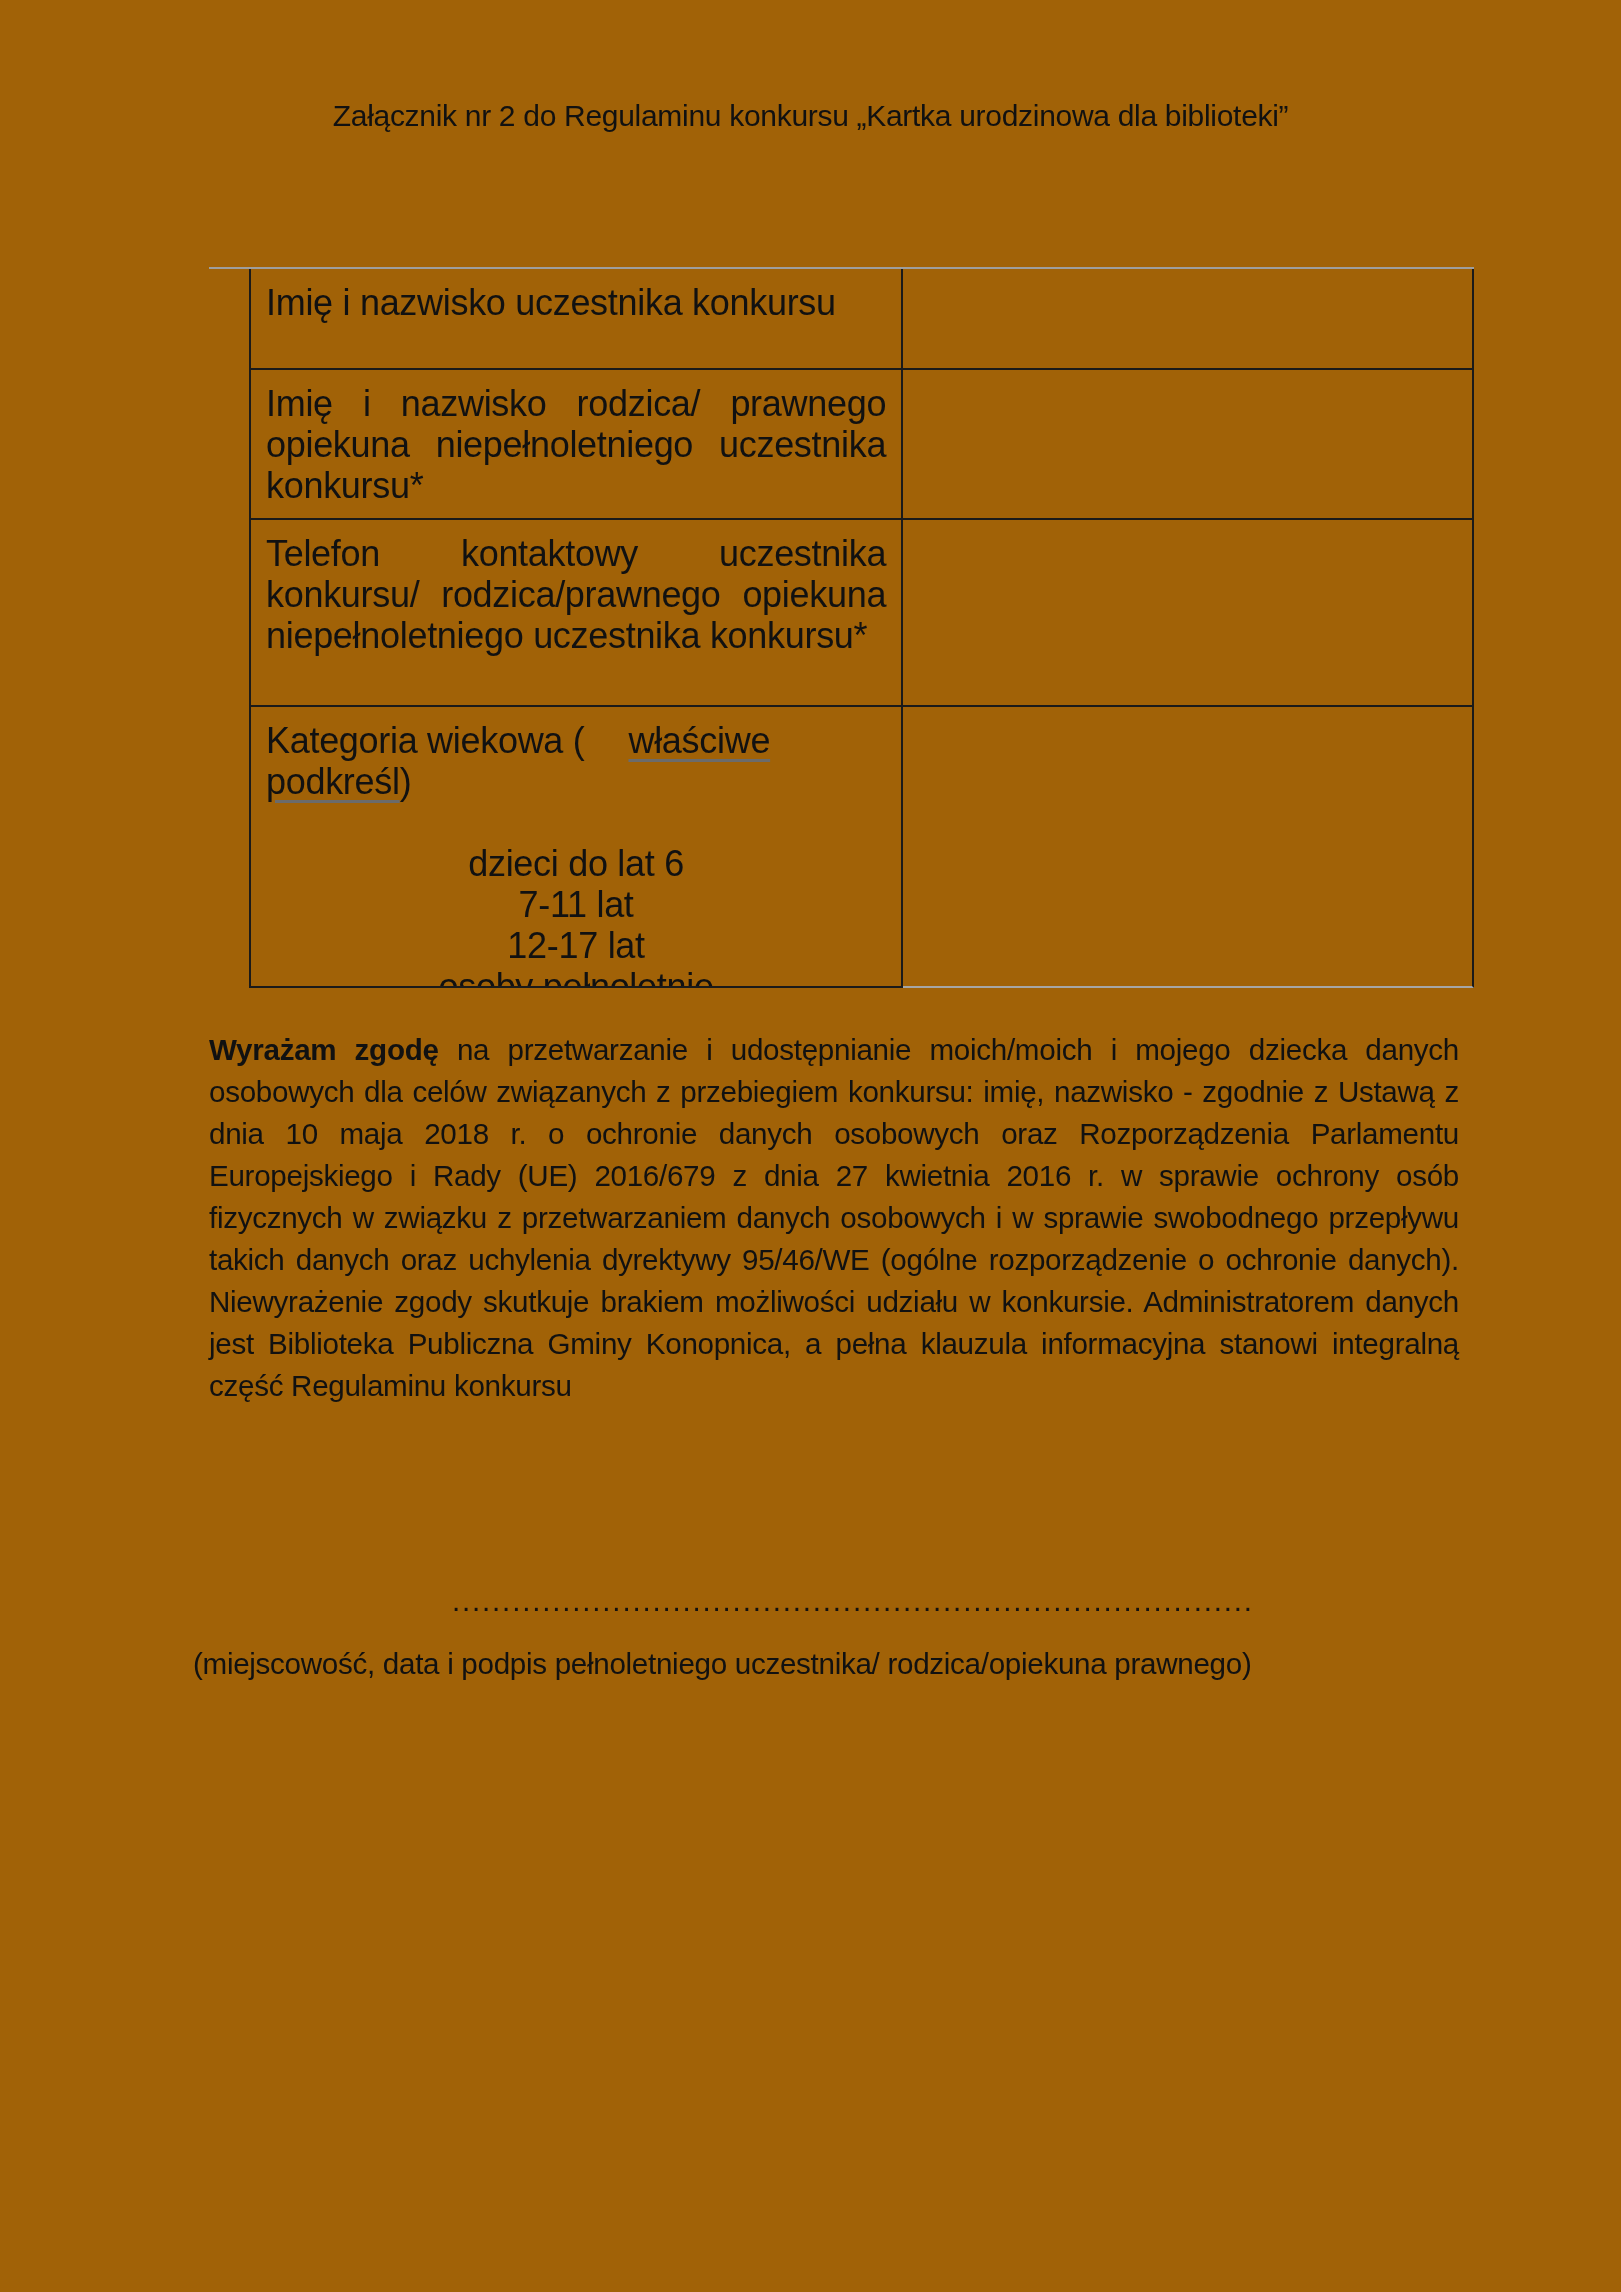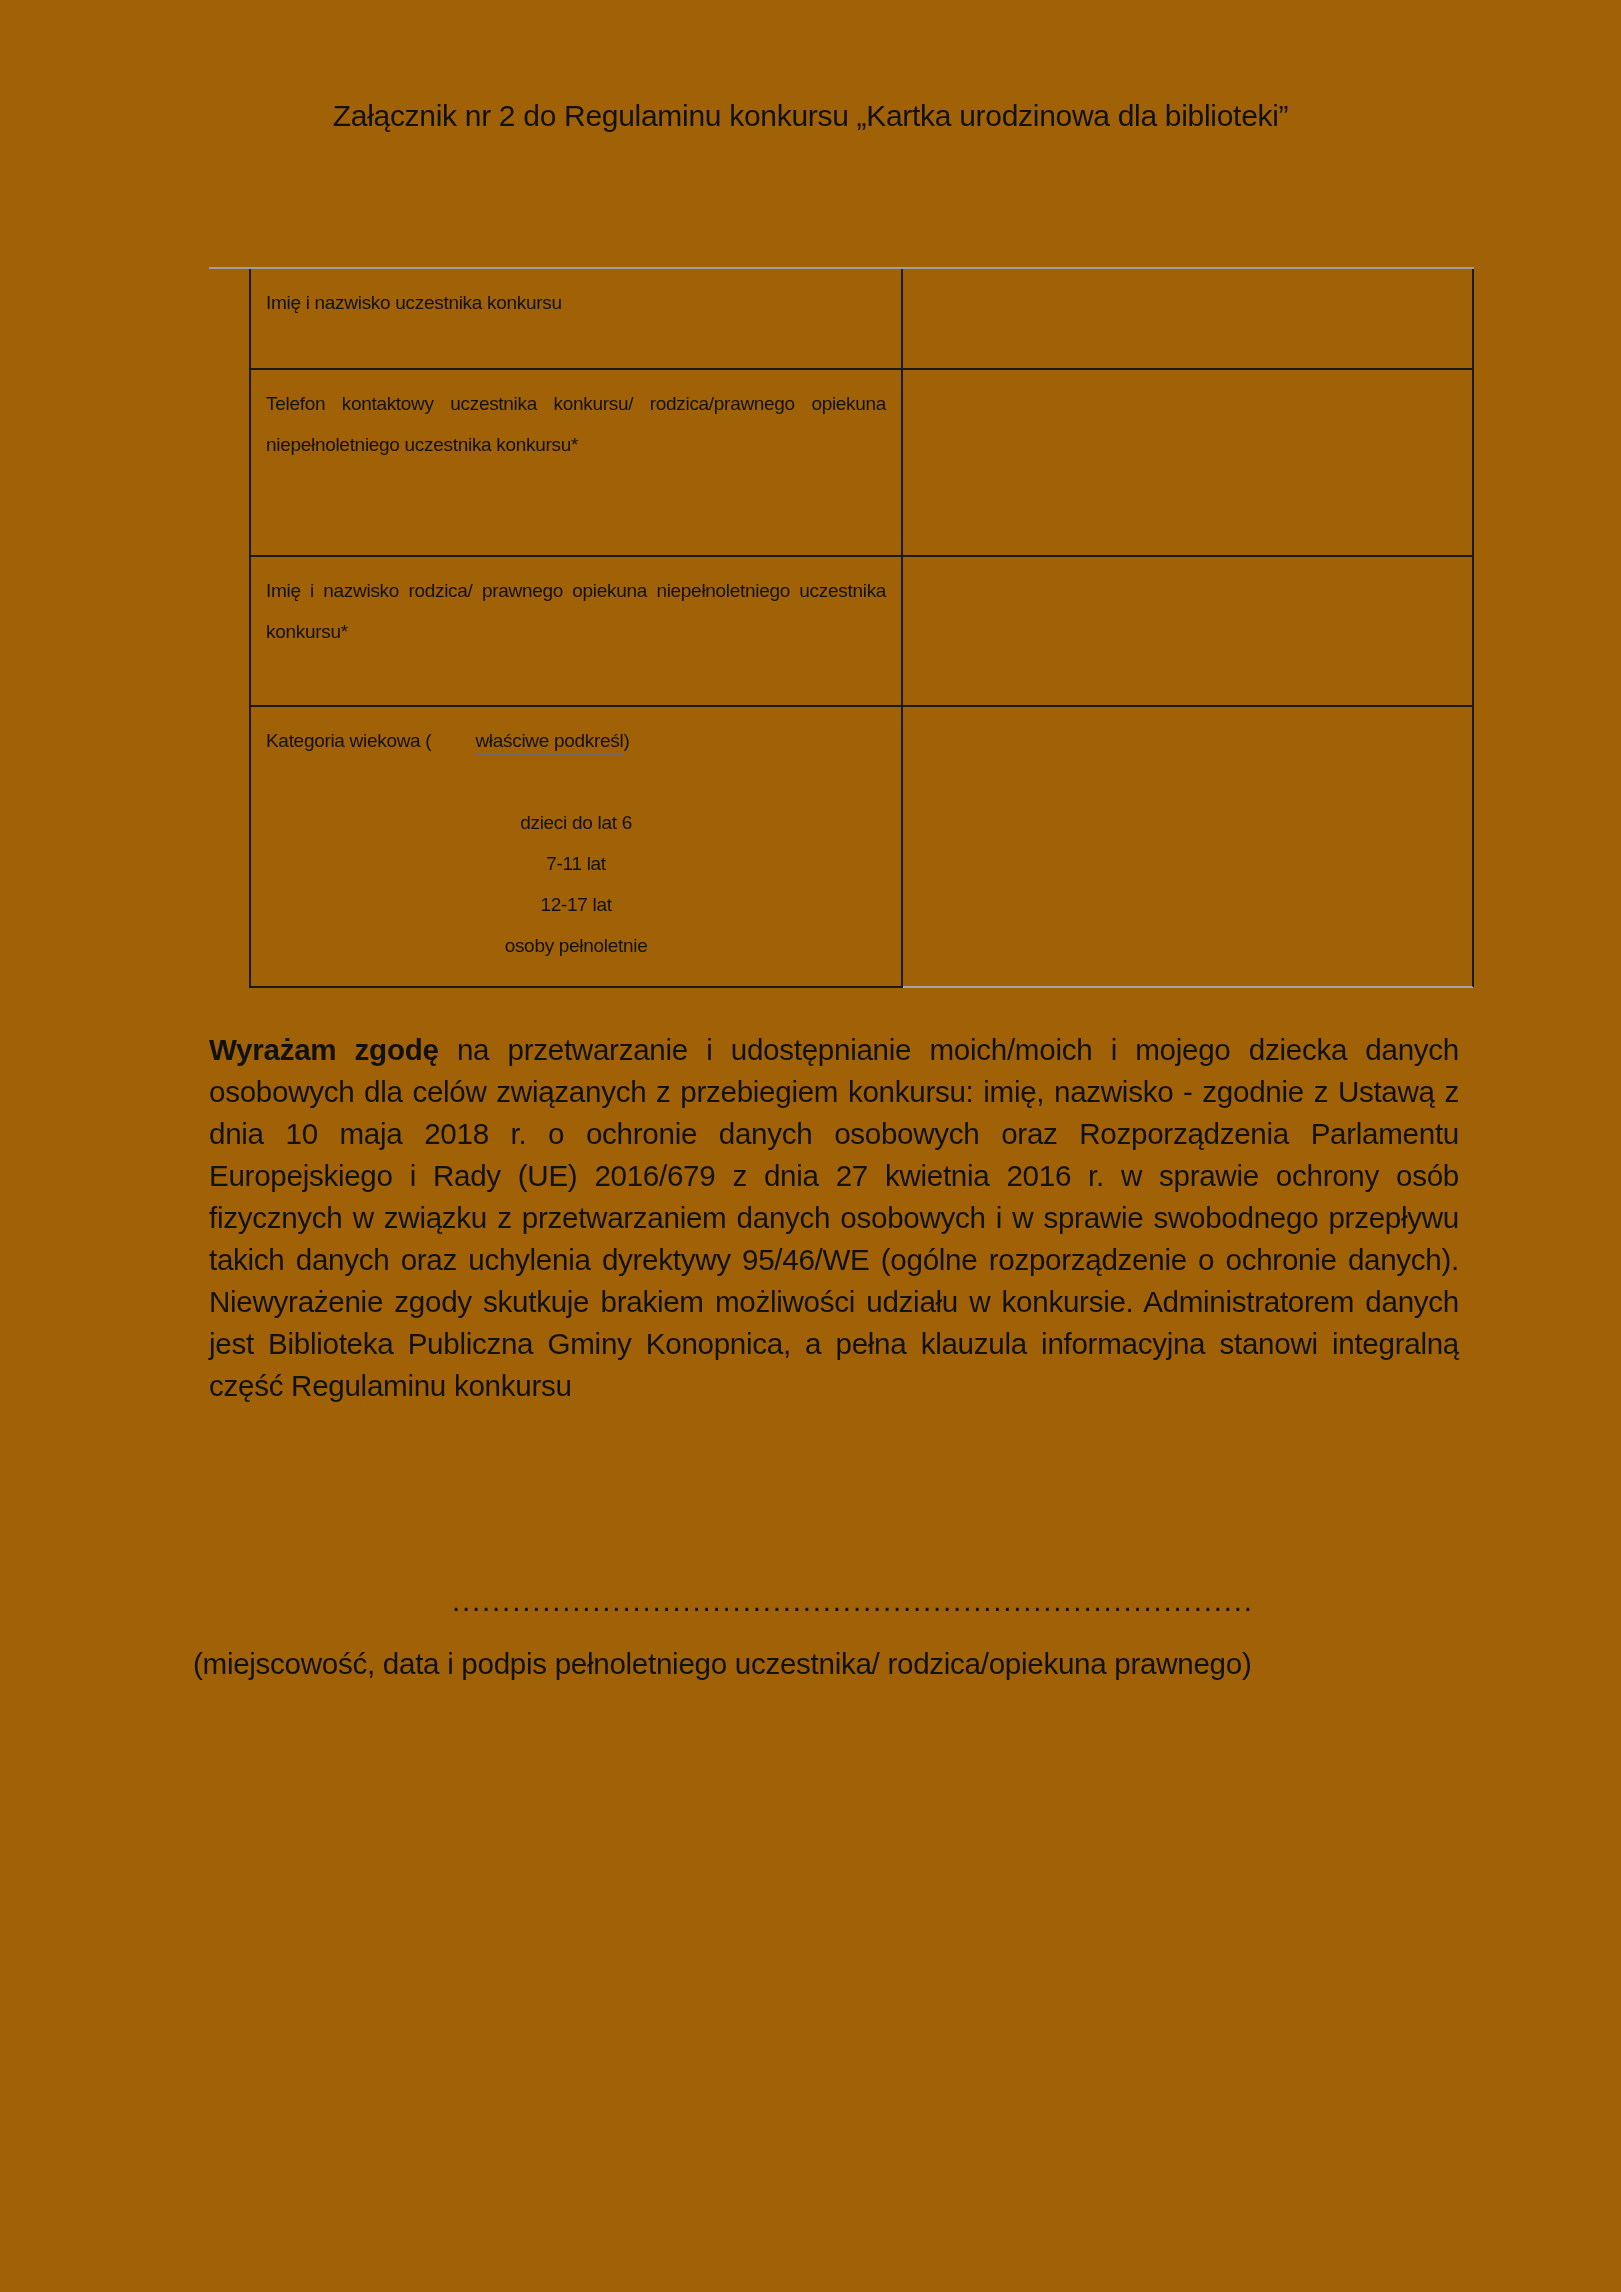--- a/index.html
+++ b/index.html
@@ -41,21 +41,21 @@
   }
 
   
   .form-table {
     position: absolute;
     left: 209px;
     top: 267px;
     width: 1265px;
     border-top: 2.7px solid #9e9e9e; 
     box-sizing: border-box;
-    font-size: 19px;
+    font-size: 36px;
     line-height: 41px;
     padding-left: 40px;
   }
   .trow {
     display: flex;
     box-sizing: border-box;
   }
   .trow.r1 { height: 101px; }
   .trow.r2 { height: 150px; }
   .trow.r3 { height: 187px; }
@@ -133,27 +133,27 @@
   <div class="attachment-note">Załącznik nr 2 do Regulaminu konkursu „Kartka urodzinowa dla biblioteki”</div>
 
 
   <div class="form-table">
 
     <div class="trow r1">
       <div class="cell label">Imię i nazwisko uczestnika konkursu</div>
       <div class="cell value"></div>
     </div>
 
-    <div class="trow r3">
-      <div class="cell label">Telefon kontaktowy uczestnika konkursu/ rodzica/prawnego opiekuna niepełnoletniego uczestnika konkursu*</div>
+    <div class="trow r2">
+      <div class="cell label">Imię i nazwisko rodzica/ prawnego opiekuna niepełnoletniego uczestnika konkursu*</div>
       <div class="cell value"></div>
     </div>
 
-    <div class="trow r2">
-      <div class="cell label">Imię i nazwisko rodzica/ prawnego opiekuna niepełnoletniego uczestnika konkursu*</div>
+    <div class="trow r3">
+      <div class="cell label">Telefon kontaktowy uczestnika konkursu/ rodzica/prawnego opiekuna niepełnoletniego uczestnika konkursu*</div>
       <div class="cell value"></div>
     </div>
 
     <div class="trow r4">
       <div class="cell label">
         <div class="age-label-line"><span>Kategoria wiekowa (</span><span class="underlined">właściwe podkreśl</span><span>)</span></div>
         <div class="age-options">
           <div class="age-option">dzieci do lat 6</div>
           <div class="age-option">7-11 lat</div>
           <div class="age-option">12-17 lat</div>

